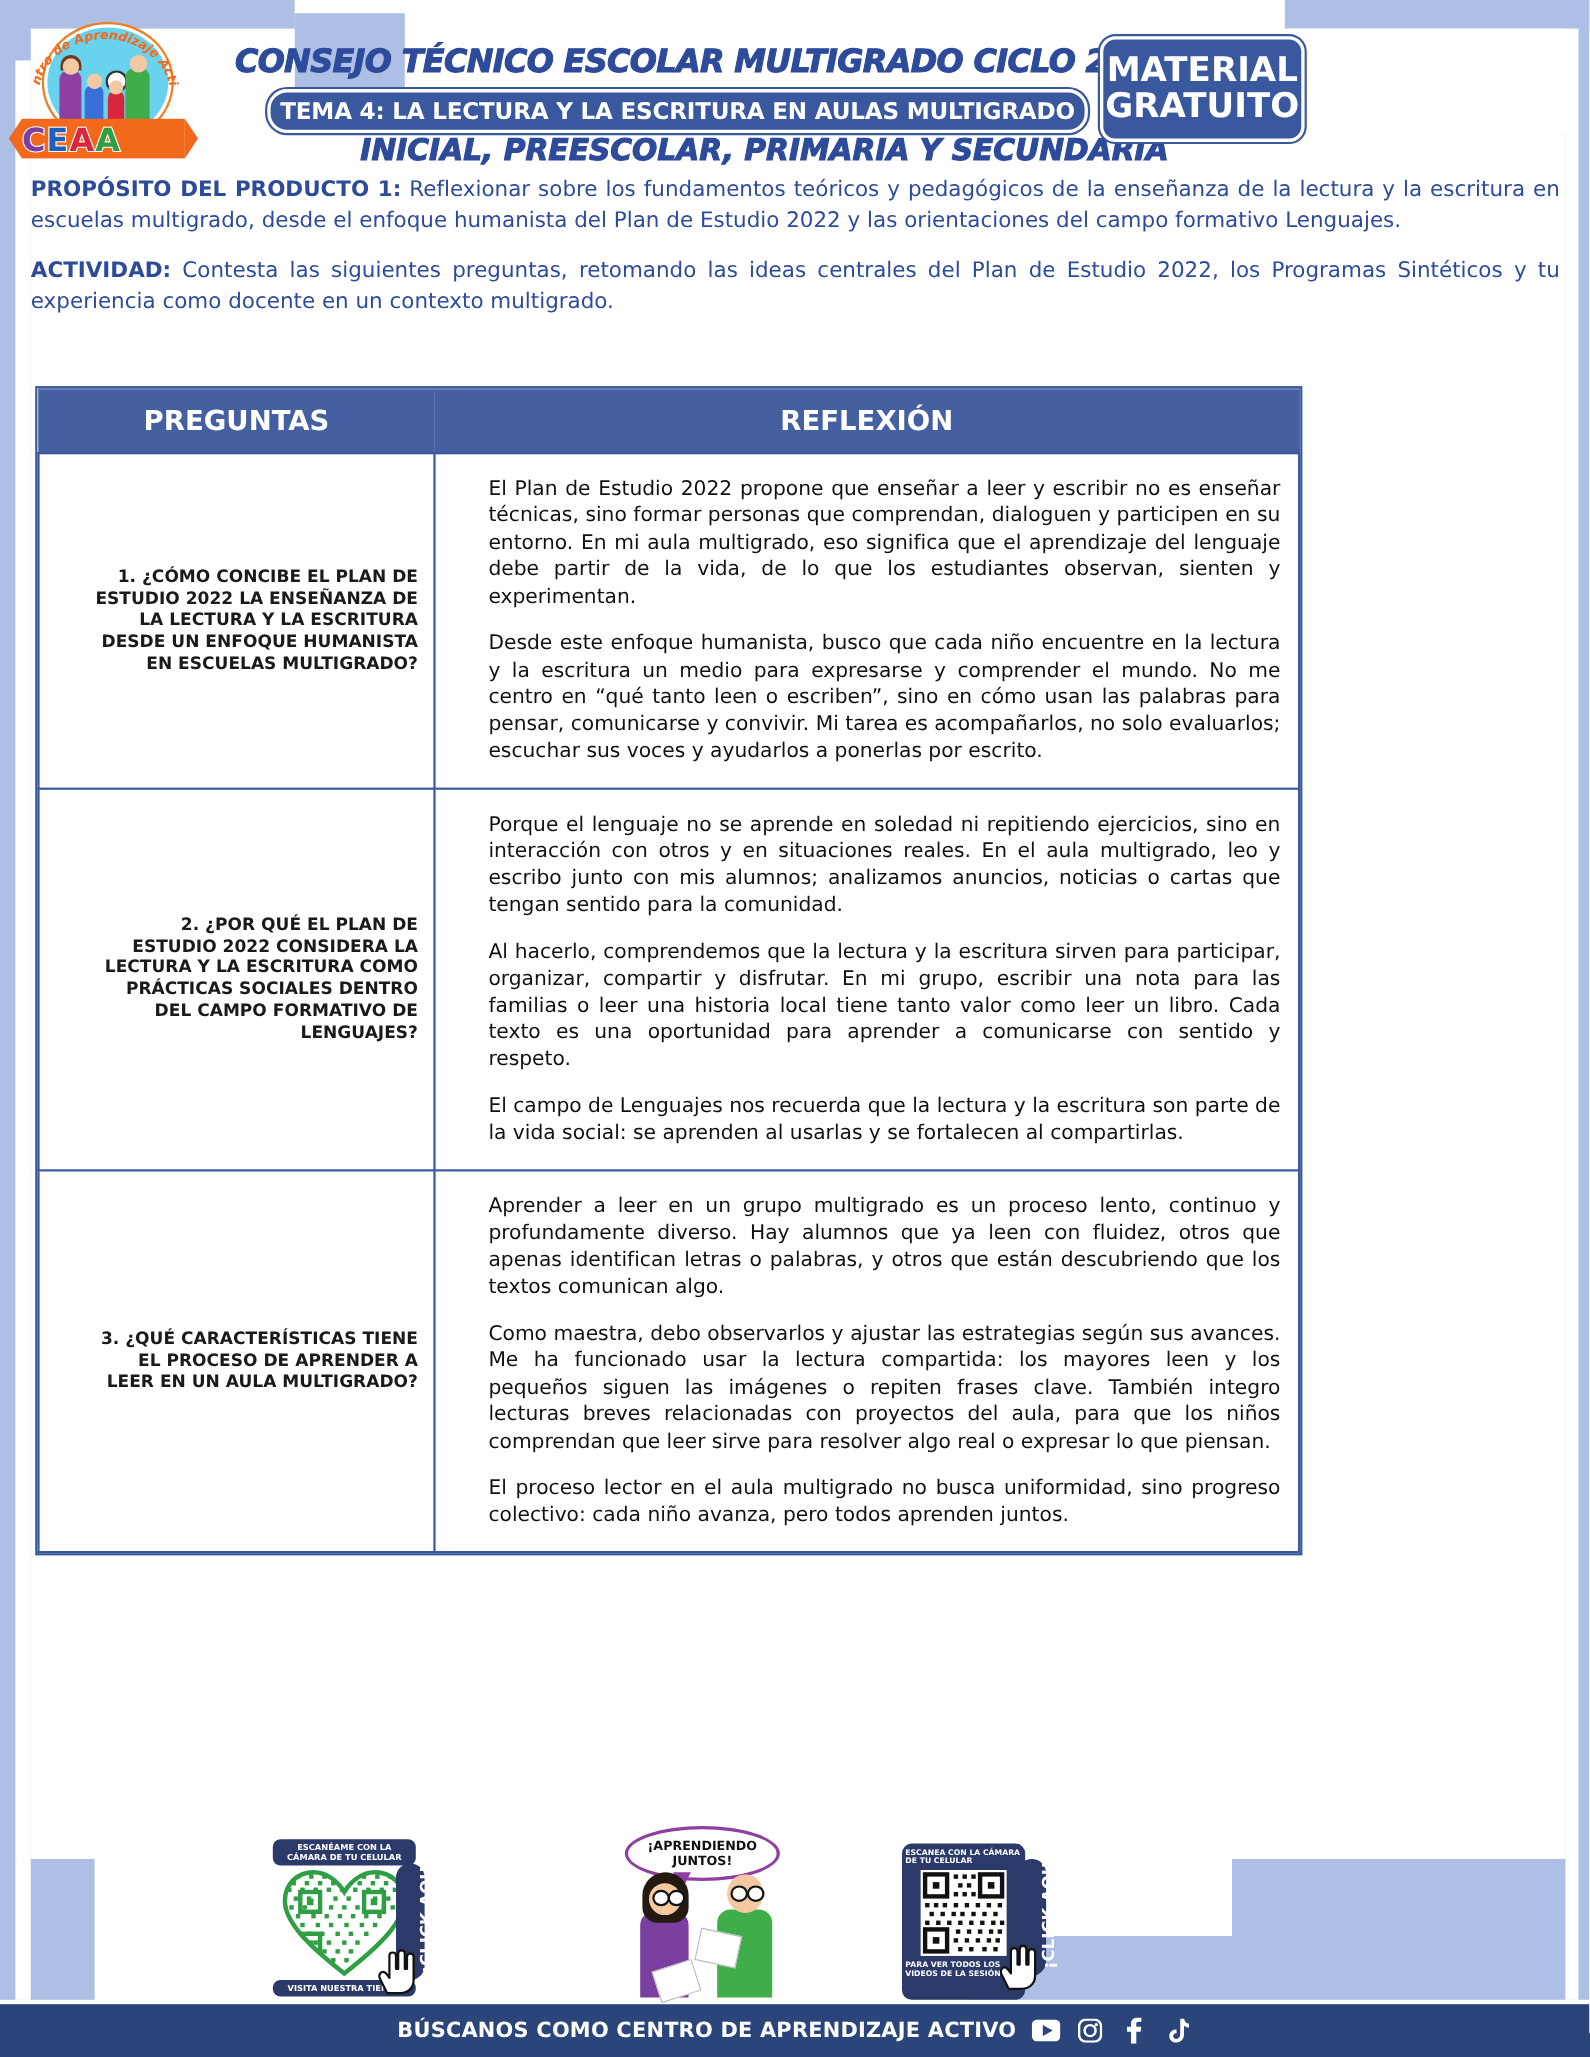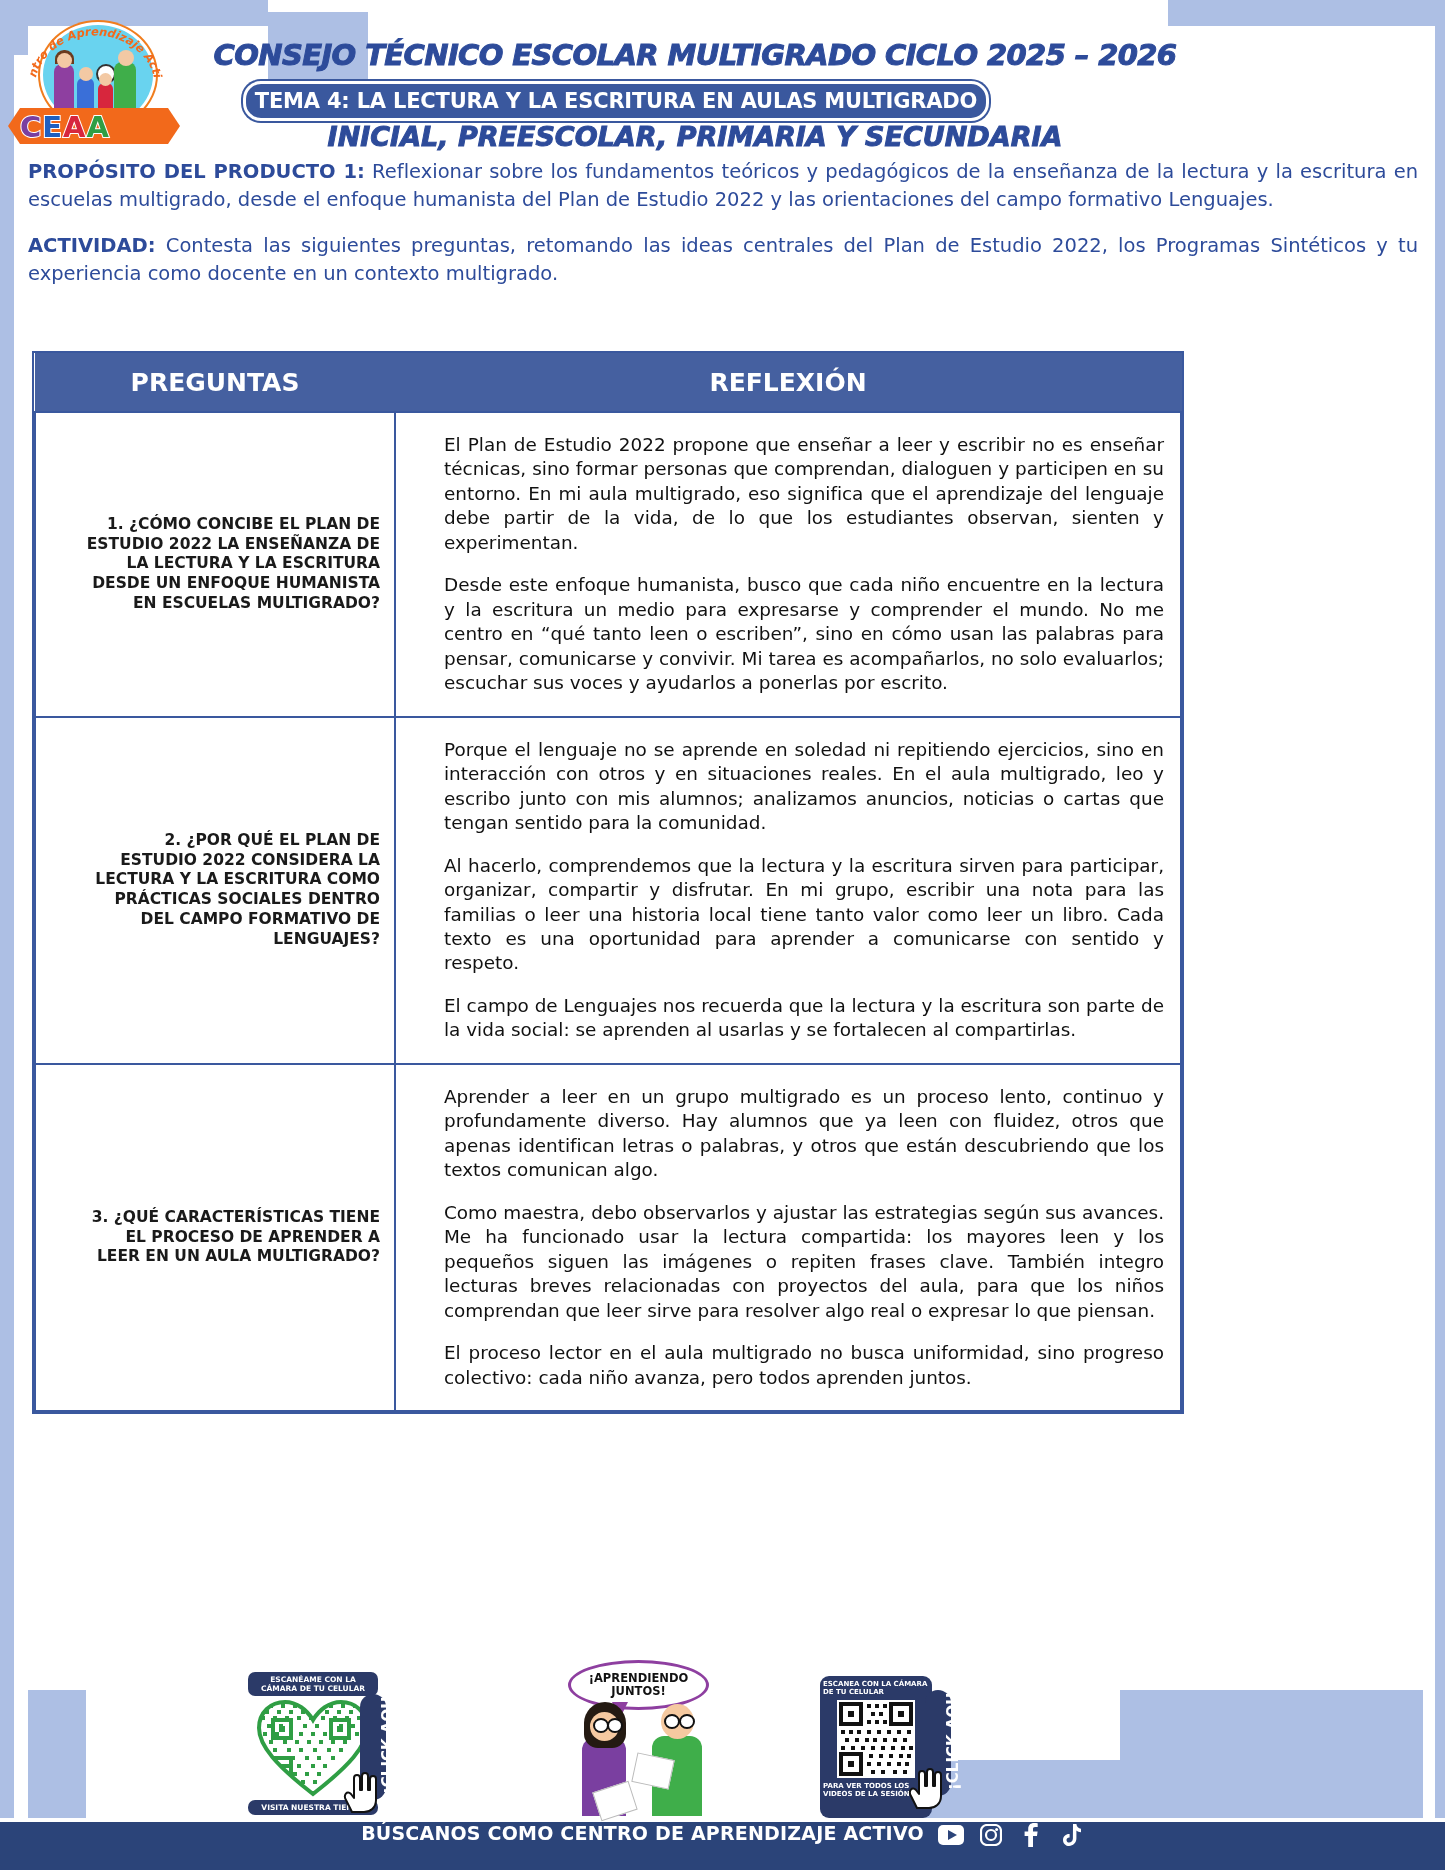--- a/index.html
+++ b/index.html
@@ -412,20 +412,21 @@
   .t-man-head { position:absolute; left:9px; top:-32px; width:33px; height:35px; border-radius:50%; background:#f5c9a0; }
   .glass { position:absolute; width:12px; height:11px; border:2.4px solid #111; border-radius:50%; background:#fff; }
   .paper { position:absolute; width:36px; height:28px; background:#fff; border:1px solid #bbb; }
 
   .footer-bar {
     position: absolute;
     left: 0; top: 1822px;
     width: 1445px; height: 48px;
     background: #2b4479;
     display: flex;
+    align-items: center;
     justify-content: center;
     gap: 14px;
     z-index: 8;
   }
   .footer-bar .ftxt {
     color: #ffffff;
     font-family: "DejaVu Sans", sans-serif;
     font-weight: 900;
     font-size: 19px;
     letter-spacing: 0.2px;
@@ -484,20 +485,24 @@
         <span class="c1">C</span><span class="c2">E</span><span class="c3">A</span><span class="c4">A</span>
       </div>
     </div>
   </div>
 
   <div class="hdr-title">CONSEJO TÉCNICO ESCOLAR MULTIGRADO CICLO 2025 – 2026</div>
   <div class="hdr-pill">
     <span>TEMA 4: LA LECTURA Y LA ESCRITURA EN AULAS MULTIGRADO</span>
   </div>
   <div class="hdr-sub">INICIAL, PREESCOLAR, PRIMARIA Y SECUNDARIA</div>
+  <div class="badge-free">
+    <span>MATERIAL</span>
+    <span>GRATUITO</span>
+  </div>
 
   <div class="intro">
     <p><b>PROPÓSITO DEL PRODUCTO 1:</b><span> Reflexionar sobre los fundamentos teóricos y pedagógicos de la enseñanza de la lectura y la escritura en escuelas multigrado, desde el enfoque humanista del Plan de Estudio 2022 y las orientaciones del campo formativo Lenguajes.</span></p>
     <p><b>ACTIVIDAD:</b><span> Contesta las siguientes preguntas, retomando las ideas centrales del Plan de Estudio 2022, los Programas Sintéticos y tu experiencia como docente en un contexto multigrado.</span></p>
   </div>
 
 
   <div class="tbl">
     <table>
       <thead>

